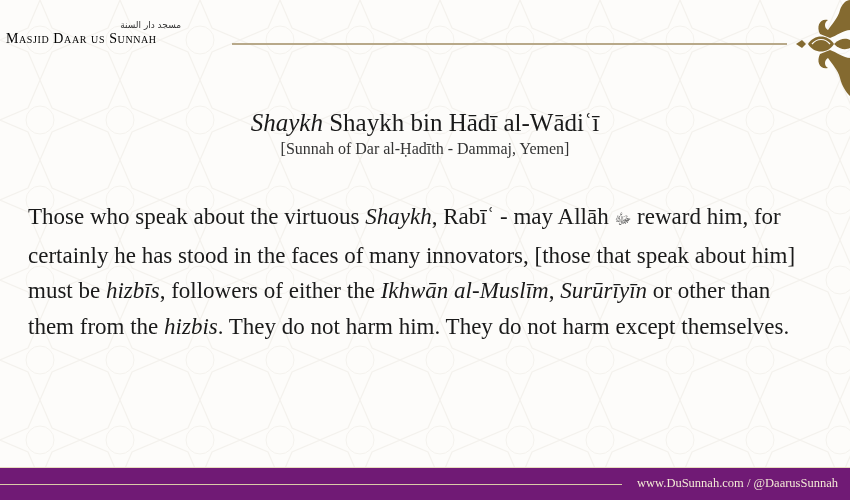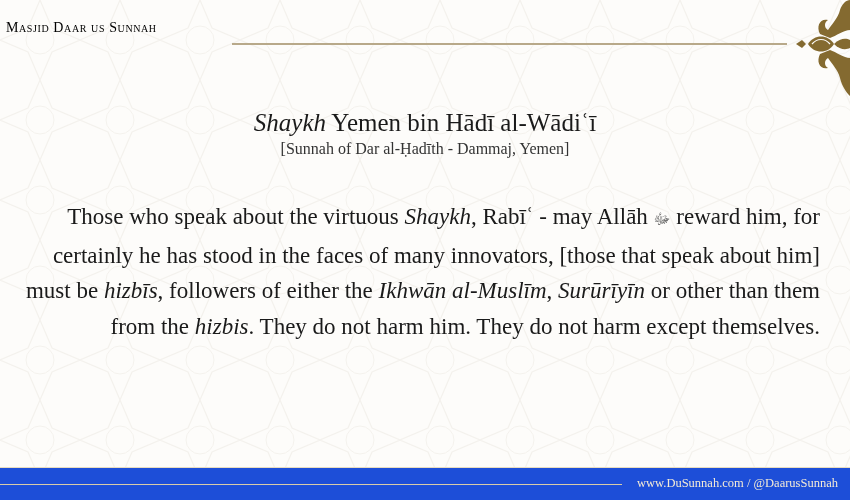--- a/index.html
+++ b/index.html
@@ -78,41 +78,41 @@
     }
     .title i { font-style: italic; }
     .subtitle {
       font-size: 16px;
       line-height: 22px;
       color: #333;
     }
     .quote {
       position: absolute;
       top: 199px;
-      left: 19px;
+      left: 28px;
       right: 30px;
-      text-align: right;
+      text-align: left;
       font-size: 23px;
       line-height: 35.5px;
       color: #1a1a1a;
       z-index: 2;
     }
     .quote i { font-style: italic; }
     .honorific {
       font-family: "DejaVu Sans", sans-serif;
       font-size: 15px;
       color: #555;
     }
     .footer {
       position: absolute;
       left: 0;
       right: 0;
       bottom: 0;
       height: 32px;
-      background: #1d4ed8;
+      background: #701a75;
       border-top: 1px solid #e8dcc0;
       z-index: 2;
     }
     .footer-line {
       position: absolute;
       left: 0;
       top: 16px;
       width: 622px;
       height: 1px;
       background: #d9cca8;
@@ -133,20 +133,21 @@
   <defs>
     <pattern id="geo" width="80" height="80" patternUnits="userSpaceOnUse">
       <path d="M40 0 L52 28 L80 40 L52 52 L40 80 L28 52 L0 40 L28 28 Z" fill="none" stroke="#8a7a5a" stroke-width="1.2"></path>
       <circle cx="40" cy="40" r="14" fill="none" stroke="#8a7a5a" stroke-width="1"></circle>
     </pattern>
   </defs>
   <rect width="850" height="500" fill="url(#geo)"></rect>
 </svg>
 
 <div class="logo">
+  <span class="arabic">مسجد دار السنة</span>
   <span class="latin">Masjid Daar us Sunnah</span>
 </div>
 
 <div class="header-line"></div>
 
 <svg class="ornament" viewBox="0 0 60 100" xmlns="http://www.w3.org/2000/svg">
   <g fill="#846a30">
 
     <path d="M18 44 C24 34, 38 34, 44 44 C38 54, 24 54, 18 44 Z"></path>
 
@@ -155,21 +156,21 @@
     <path d="M30 34 C26 26, 30 18, 38 20 C34 22, 34 28, 38 30 C42 24, 48 18, 50 10 C52 4, 56 0, 60 0 L60 30 C54 30, 46 36, 40 38 Z"></path>
 
     <path d="M30 54 C26 62, 30 70, 38 68 C34 66, 34 60, 38 58 C42 64, 48 70, 50 78 C52 86, 56 92, 60 96 L60 58 C54 58, 46 52, 40 50 Z"></path>
 
     <path d="M44 44 C50 38, 56 38, 60 40 L60 48 C56 50, 50 50, 44 44 Z"></path>
   </g>
   <path d="M22 44 C27 38, 35 38, 40 44" fill="none" stroke="#fdfcfa" stroke-width="1.2"></path>
 </svg>
 
 <div class="title-block">
-  <div class="title"><i>Shaykh</i><span> Yemen bin Hādī al-Wādiʿī</span></div>
+  <div class="title"><i>Shaykh</i><span> Shaykh bin Hādī al-Wādiʿī</span></div>
   <div class="subtitle">[Sunnah of Dar al-Ḥadīth - Dammaj, Yemen]</div>
 </div>
 
 <div class="quote">
   <span>Those who speak about the virtuous </span><i>Shaykh</i><span>, Rabīʿ - may Allāh </span><span class="honorific">ﷻ</span><span> reward him, for certainly he has stood in the faces of many innovators, [those that speak about him] must be </span><i>hizbīs</i><span>, followers of either the </span><i>Ikhwān al-Muslīm</i><span>, </span><i>Surūrīyīn</i><span> or other than them from the </span><i>hizbis</i><span>. They do not harm him. They do not harm except themselves.</span>
 </div>
 
 <div class="footer">
   <div class="footer-line"></div>
   <div class="footer-text">www.DuSunnah.com / @DaarusSunnah</div>

